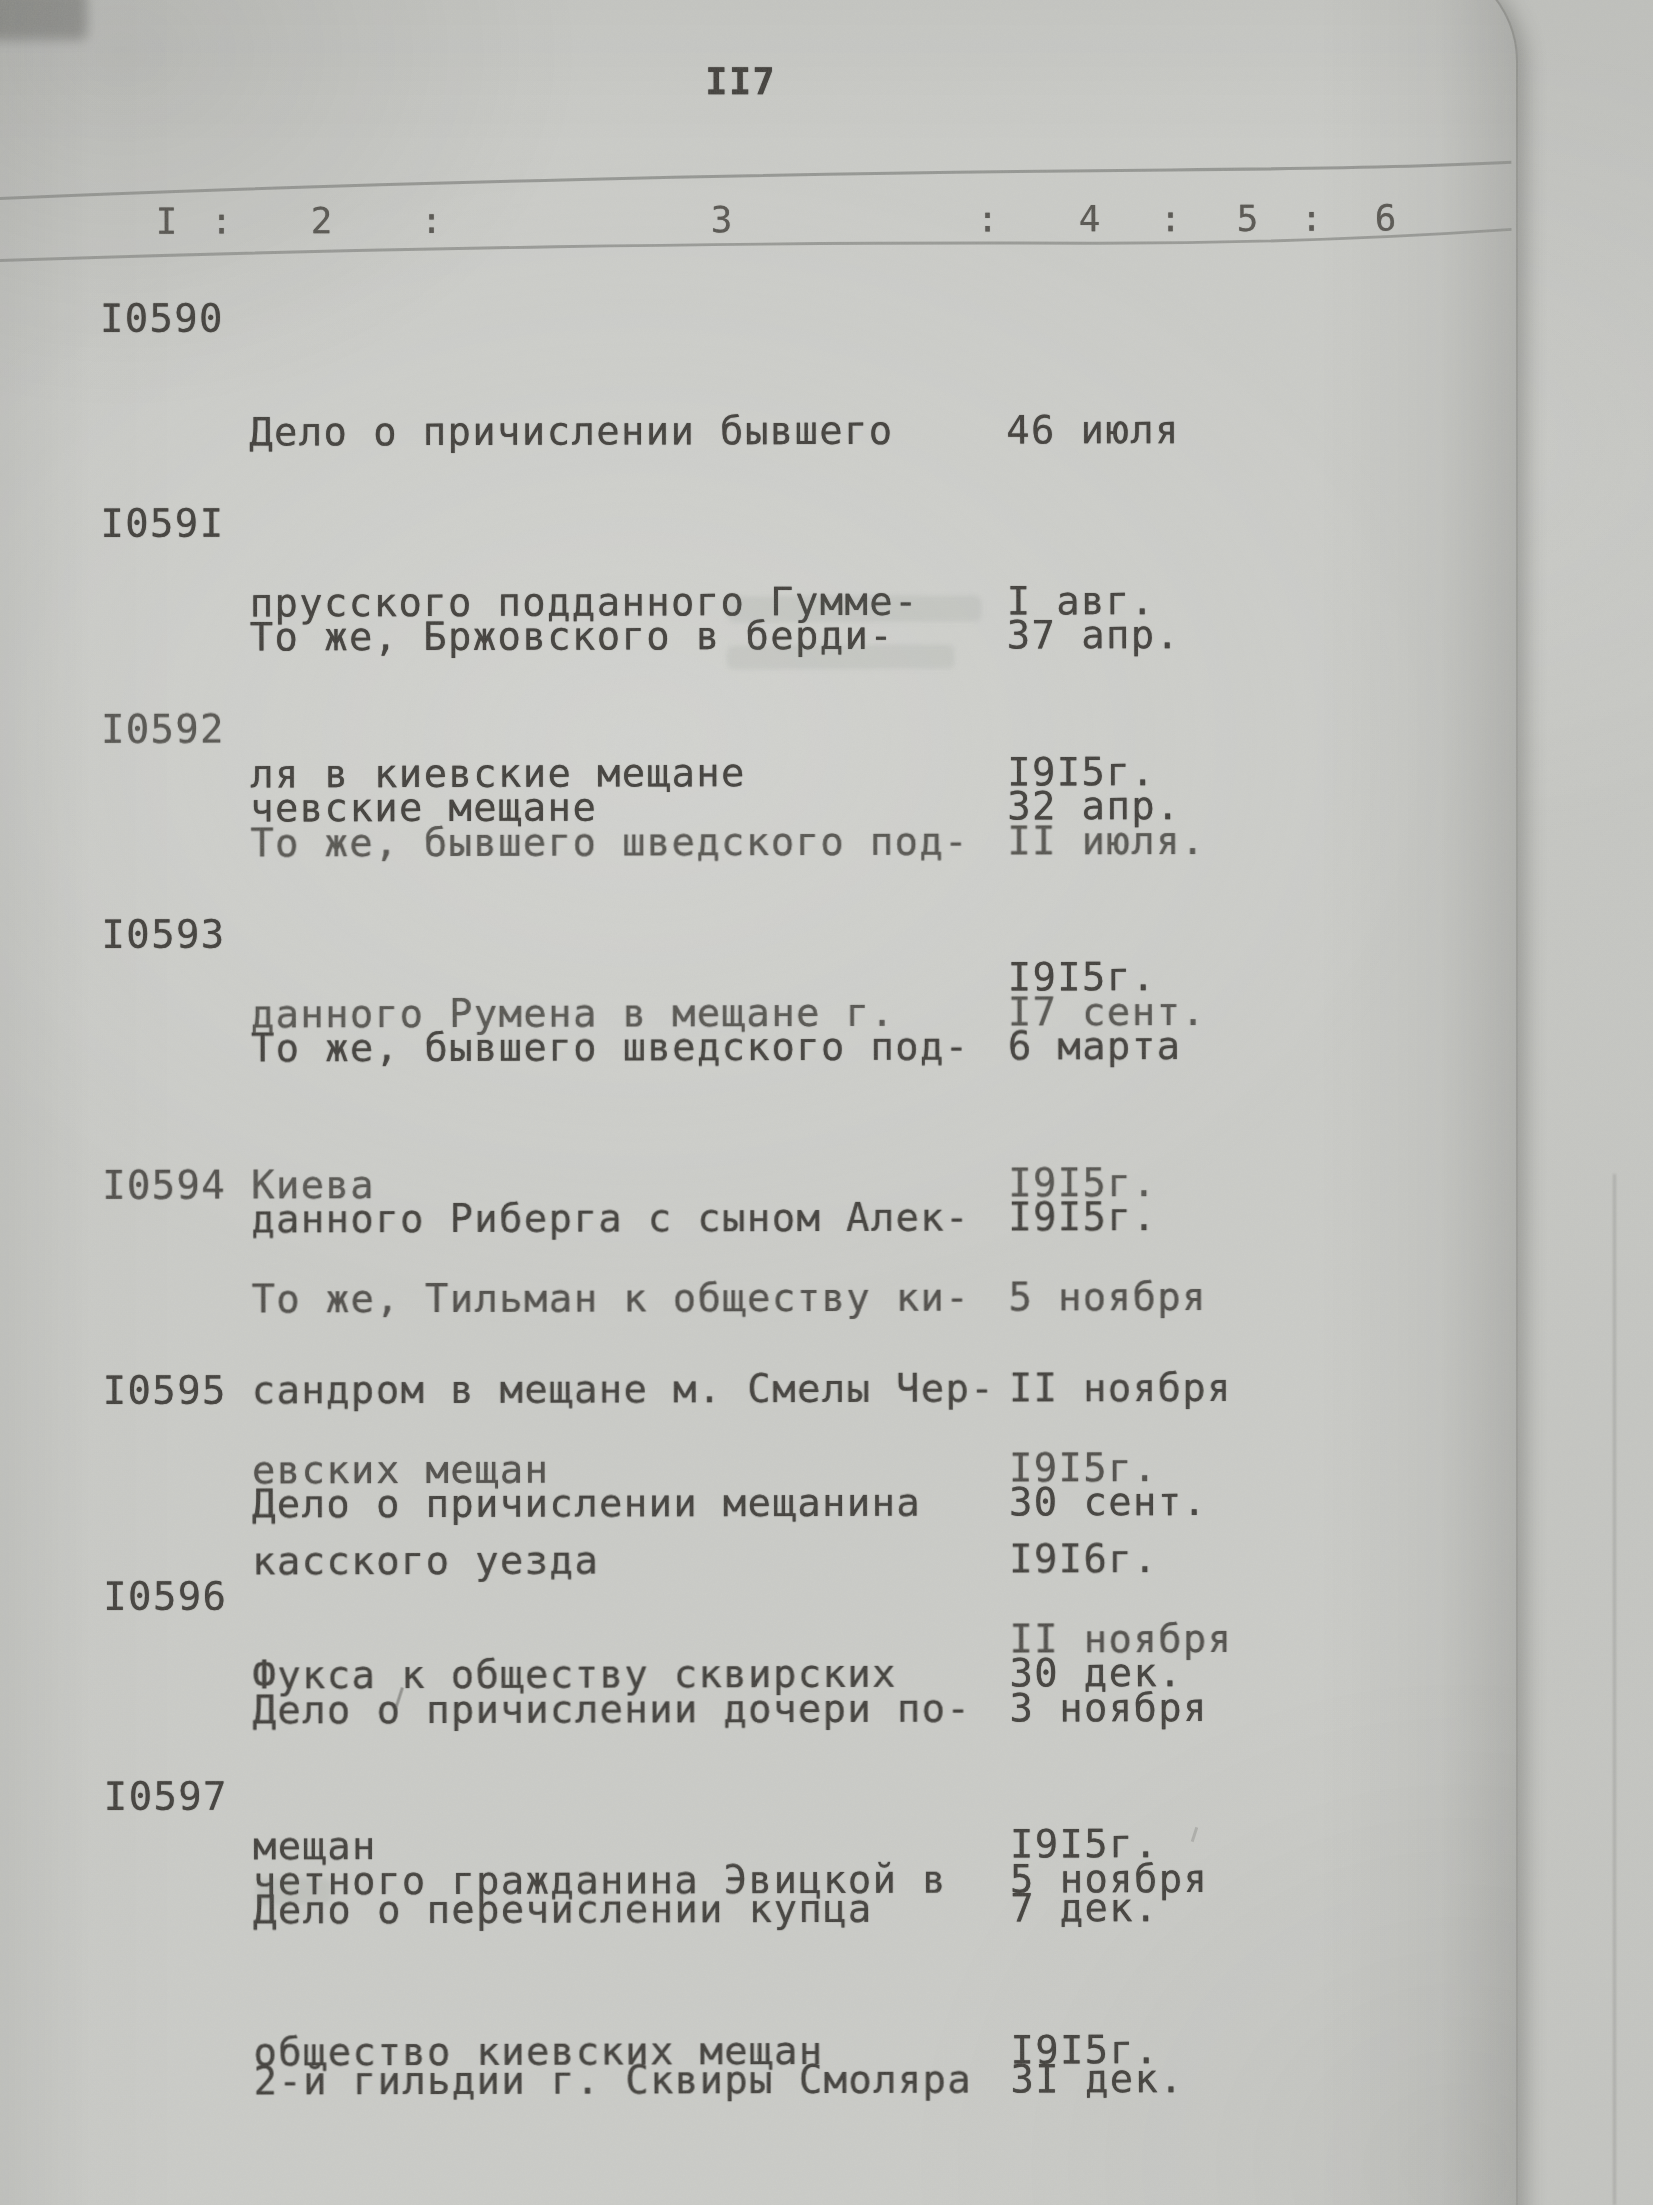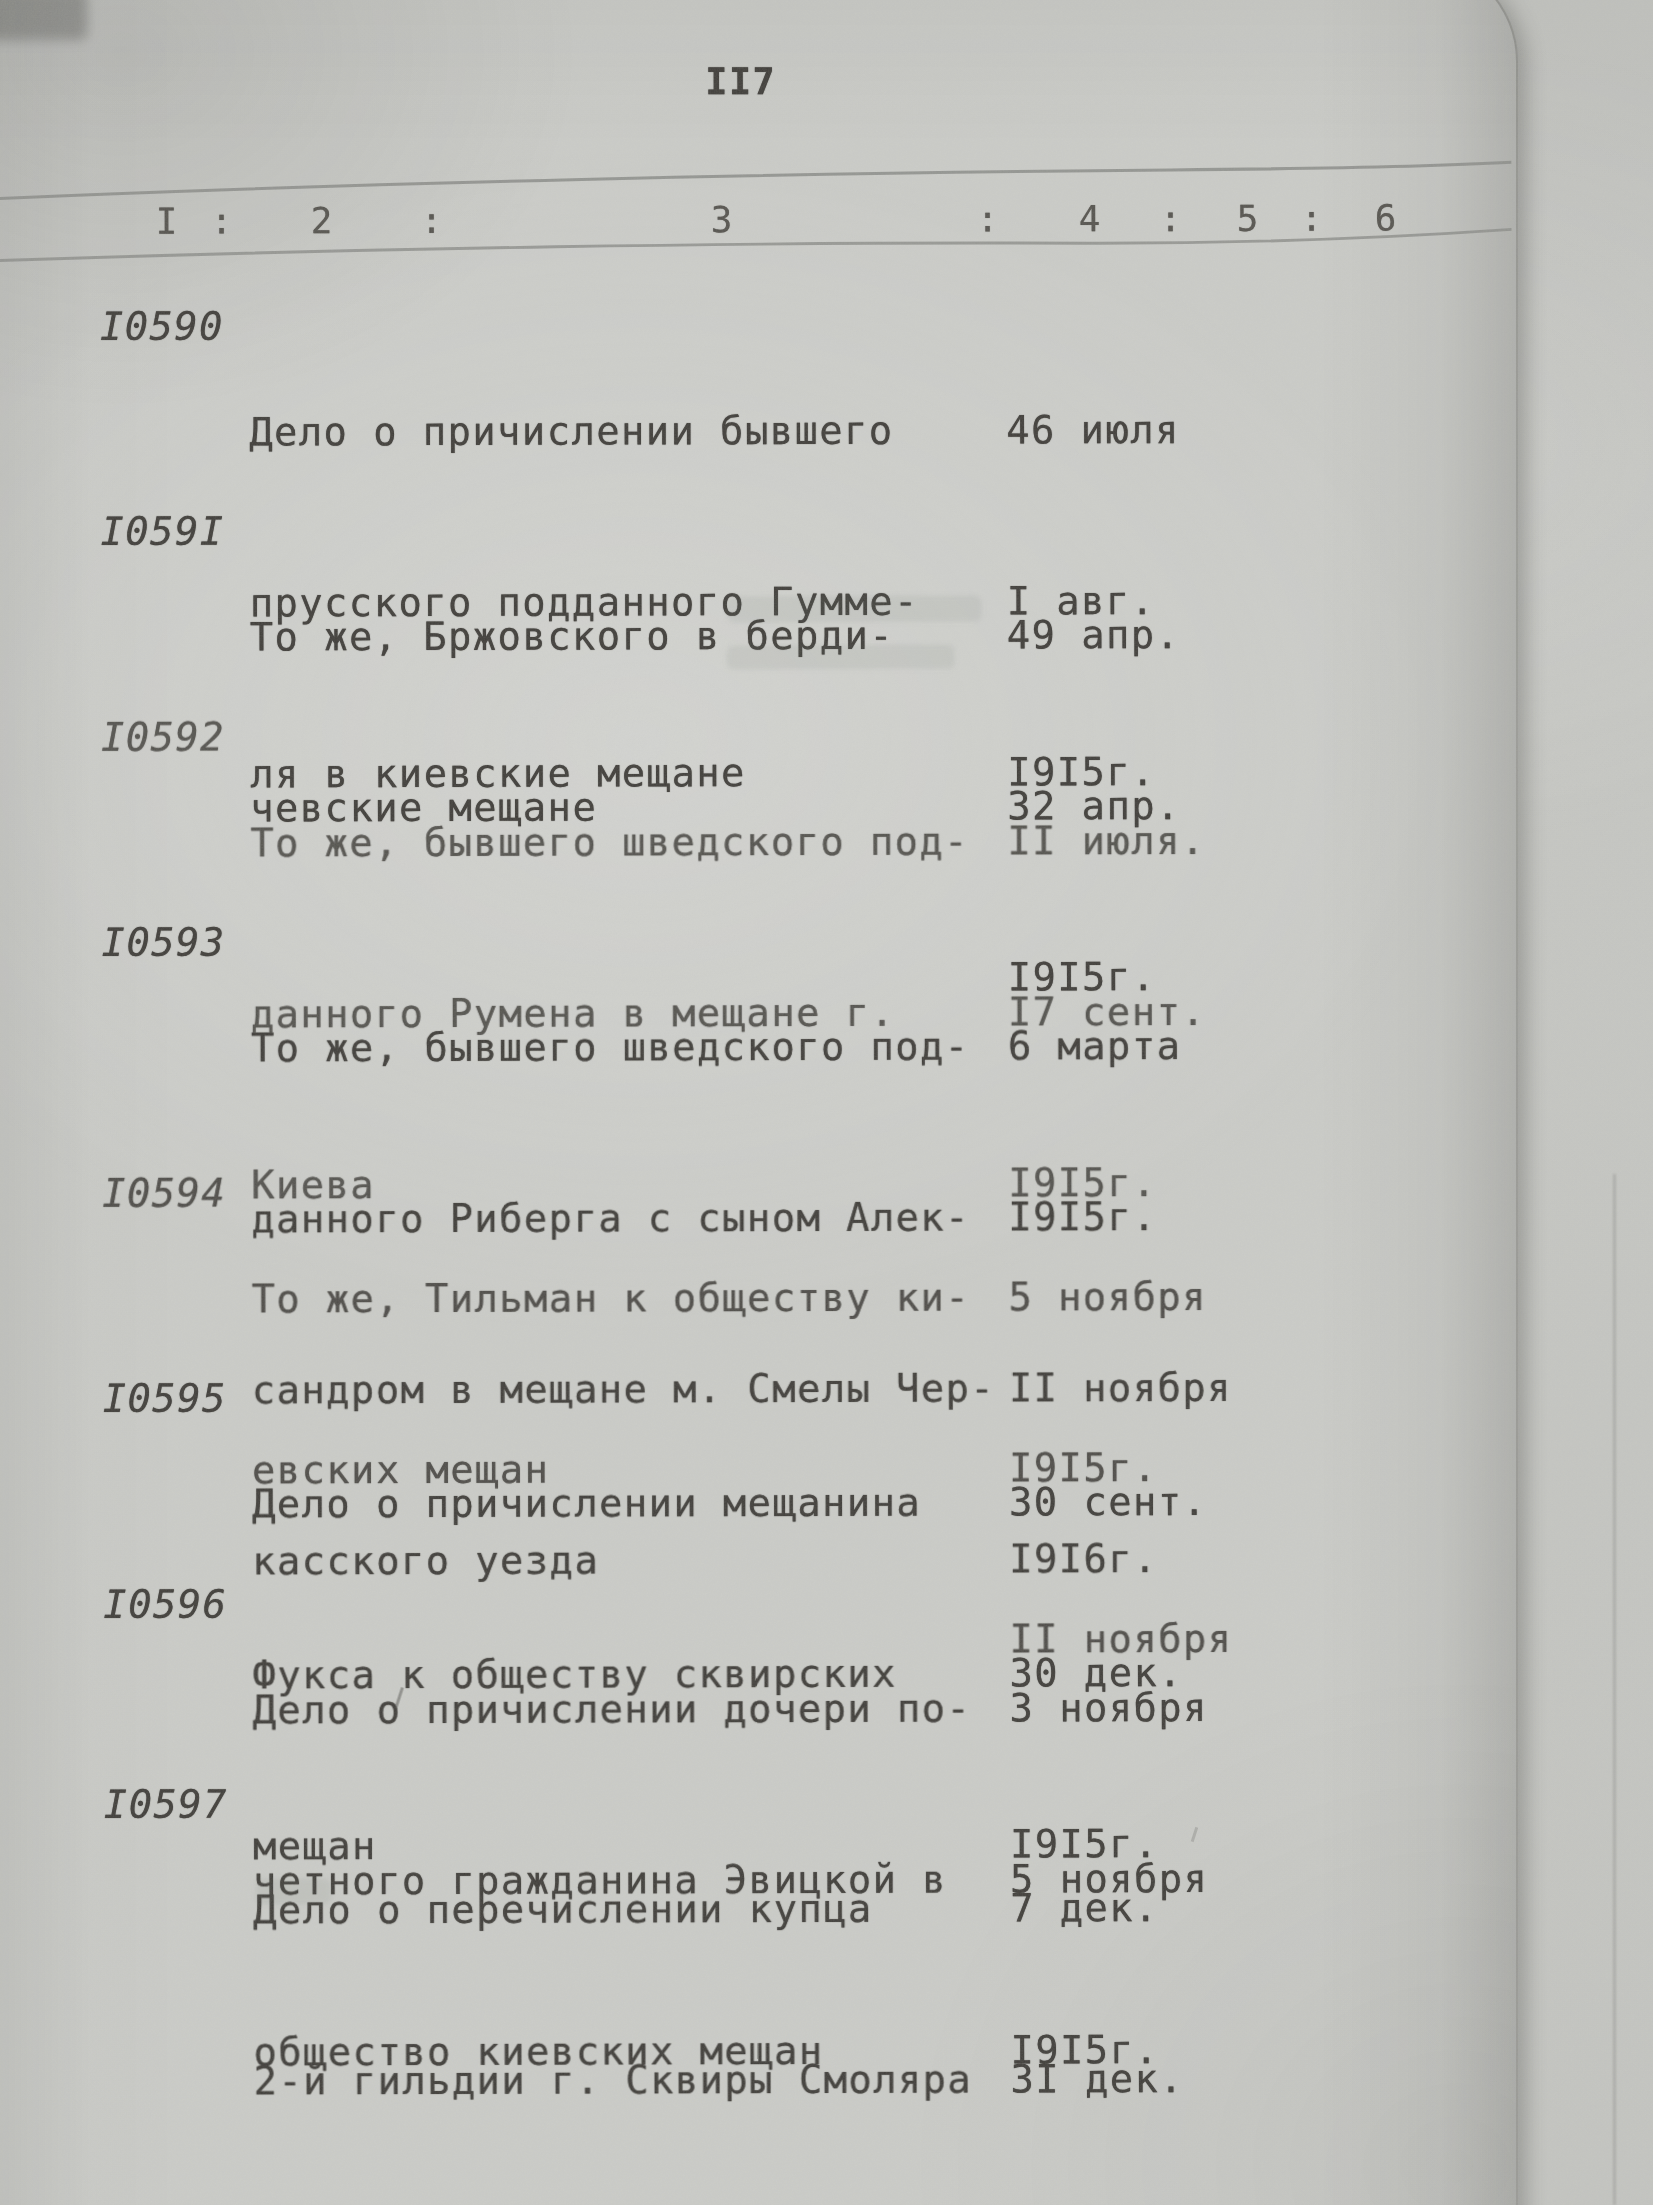--- a/index.html
+++ b/index.html
@@ -36,21 +36,21 @@
     color:#403e3a;
     text-shadow:0 0 1.1px rgba(62,60,56,0.75);
     font-size:39px;letter-spacing:1.3px;line-height:57px;white-space:pre;
   }
   .pageno{position:absolute;left:708px;top:53px;font-size:37px;font-weight:bold;}
   
   .hcell{position:absolute;top:199px;font-size:36px;color:#56544f;text-shadow:0 0 0.9px rgba(80,78,74,0.6);}
   .rules{position:absolute;left:0;top:0;pointer-events:none;}
   
   .entry{position:absolute;left:0;width:1516px;}
-  .num{position:absolute;left:102px;top:8px;font-style:italic;}
+  .num{position:absolute;left:102px;top:0;}
   .desc{position:absolute;left:251px;top:0;}
   .dates{position:absolute;left:1008px;top:0;}
   .e-f92{opacity:0.86;}
   .e-f94{opacity:0.90;}
   
   .smudge{position:absolute;background:rgba(100,108,96,0.10);filter:blur(2.6px);border-radius:6.8px;}
   .smudge.dark{background:rgba(45,45,42,0.30);filter:blur(6px);}
   .tick{position:absolute;width:3.4px;height:22px;background:rgba(70,70,66,0.45);filter:blur(0.4px);transform:rotate(18deg);}
   .grain{position:absolute;left:0;top:0;z-index:60;pointer-events:none;}
 </style>
@@ -97,21 +97,21 @@
     </div>
   </div>
 
   <div class="entry" style="top:493px">
     <div class="type num">I059I</div>
     <div class="type desc">
       <div>То же, Бржовского в берди-</div>
       <div>чевские мещане</div>
     </div>
     <div class="type dates">
-      <div>49 апр.</div>
+      <div>37 апр.</div>
       <div>32 апр.</div>
       <div>I9I5г.</div>
     </div>
   </div>
 
   <div class="entry e-f92" style="top:699px">
     <div class="type num">I0592</div>
     <div class="type desc">
       <div>То же, бывшего шведского под-</div>
       <div>данного Румена в мещане г.</div>

